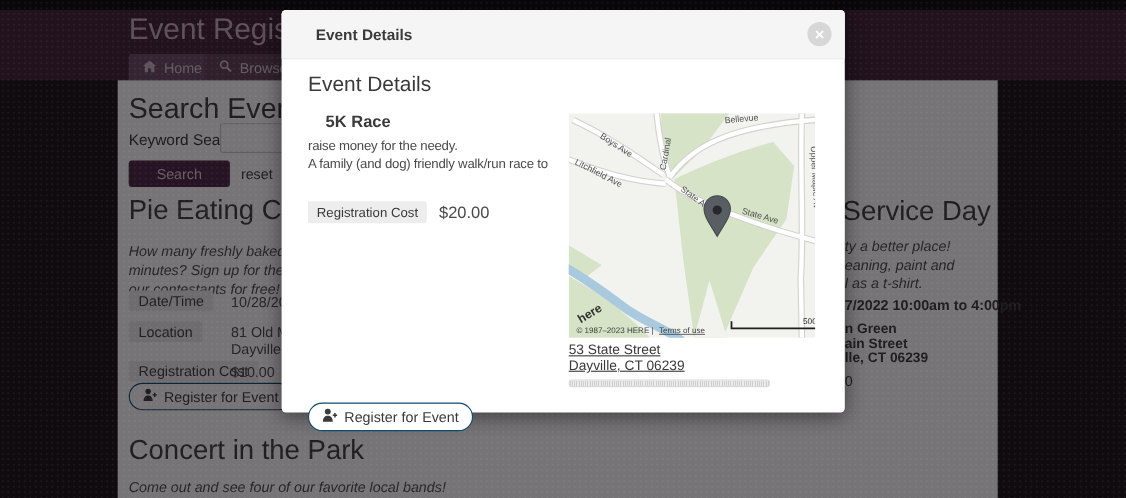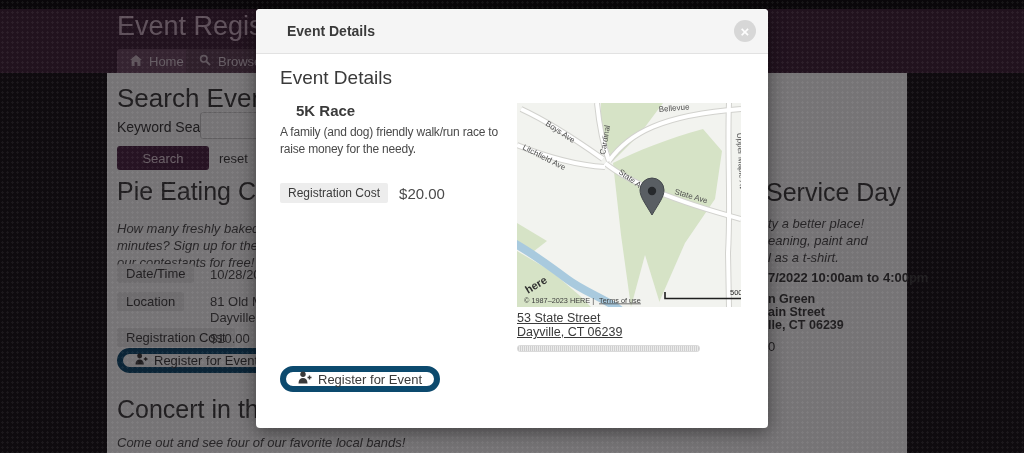--- a/index.html
+++ b/index.html
@@ -31,40 +31,40 @@
   .pie-desc { left:10px; top:147px; font-size:13px; font-style:italic; color:#4a4a4a; line-height:17px; white-space:nowrap; }
   .chip { display:inline-block; background:#ececec; color:#3c3c3c; font-size:13px; padding:2px 9px; border-radius:2px; white-space:nowrap; }
   .row-dt-chip { left:10px; top:191px; }
   .row-dt-val  { left:103px; top:194px; font-size:13px; color:#4a4a4a; white-space:nowrap; }
   .row-loc-chip{ left:10px; top:219px; }
   .row-loc-val { left:103px; top:221px; font-size:13px; color:#4a4a4a; line-height:16px; white-space:nowrap; }
   .row-cost-chip{ left:10px; top:255px; }
   .row-cost-val { left:103px; top:258px; font-size:13px; color:#4a4a4a; white-space:nowrap; }
 
   .pill-btn { display:inline-flex; align-items:center; gap:6px; height:25px; padding:0 12px;
-              border:6px solid #0c4a6e; border-radius:13px; background:#fff; font-size:13px; color:#3a3a3a; cursor:pointer; white-space:nowrap; }
+              border:1px solid #0c4a6e; border-radius:13px; background:#fff; font-size:13px; color:#3a3a3a; cursor:pointer; white-space:nowrap; }
   .register1 { left:10px; top:275px; }
 
   .concert-title { left:10px; top:322px; font-size:25px; color:#3d3d3d; white-space:nowrap; }
   .concert-desc  { left:10px; top:362px; font-size:13px; font-style:italic; color:#4a4a4a; white-space:nowrap; }
 
   .svc-title { left:659px; top:105px; font-size:25px; color:#3d3d3d; white-space:nowrap; }
   .svc-desc  { left:661px; top:142px; font-size:13px; font-style:italic; color:#4a4a4a; line-height:17px; white-space:nowrap; }
   .svc-date  { left:661px; top:197px; font-size:13px; font-weight:bold; color:#3a3a3a; white-space:nowrap; }
   .svc-loc   { left:661px; top:220px; font-size:12.5px; font-weight:600; color:#3a3a3a; line-height:13px; white-space:nowrap; }
   .svc-cost  { left:661px; top:266px; font-size:13px; color:#3a3a3a; }
 
   
   .backdrop { left:0; top:0; width:1024px; height:453px;
               background-color:rgba(10,7,10,0.56);
               background-image:radial-gradient(rgba(255,255,255,0.055) 1px, transparent 1.3px);
               background-size:5px 5px; }
 
   
-  .modal { left:256px; top:9px; width:512px; height:419px; background:#fff; border-radius:4px;
+  .modal { left:256px; top:9px; width:512px; height:366px; background:#fff; border-radius:4px;
            box-shadow:0 4px 18px rgba(0,0,0,0.45); }
   .modal .abs { position:absolute; }
   .mheader { left:0; top:0; width:512px; height:45px; background:#f5f5f5; border-bottom:1px solid #e2e2e2; border-radius:4px 4px 0 0; }
   .mtitle  { left:31px; top:0; line-height:45px; font-size:14px; font-weight:600; color:#3a3a3a; }
   .mclose  { right:12px; top:11px; width:22px; height:22px; border-radius:50%; background:#d7d7d7; color:#fdfdfd;
              font-size:15px; font-weight:bold; display:flex; align-items:center; justify-content:center; cursor:pointer; }
   .mheading { left:24px; top:58px; font-size:19px; color:#3a3a3a; }
   .ev-name  { left:40px; top:93px; font-size:15px; font-weight:700; color:#3a3a3a; }
   .ev-desc  { left:24px; top:115px; font-size:12px; letter-spacing:-0.2px; line-height:17px; color:#4a4a4a; white-space:nowrap; }
   .ev-date  { left:24px; top:156px; font-size:13px; font-weight:700; color:#3a3a3a; white-space:nowrap; }
@@ -166,22 +166,22 @@
 
   <div class="abs modal">
     <div class="abs mheader"></div>
     <div class="abs mtitle">Event Details</div>
     <div class="abs mclose">×</div>
 
     <div class="abs mheading">Event Details</div>
 
     <div class="abs ev-name">5K Race</div>
     <div class="abs ev-desc">
+      <div>raise money for the needy.</div>
       <div>A family (and dog) friendly walk/run race to</div>
-      <div>raise money for the needy.</div>
     </div>
     <div class="abs ev-cost-row">
       <span class="ev-cost-chip">Registration Cost</span>
       <span class="ev-cost-val">$20.00</span>
     </div>
 
     <div class="abs map-wrap">
       <svg width="224" height="204" viewBox="0 0 224 204" style="display:block">
         <rect width="224" height="204" fill="#f2f3ef"></rect>
 

